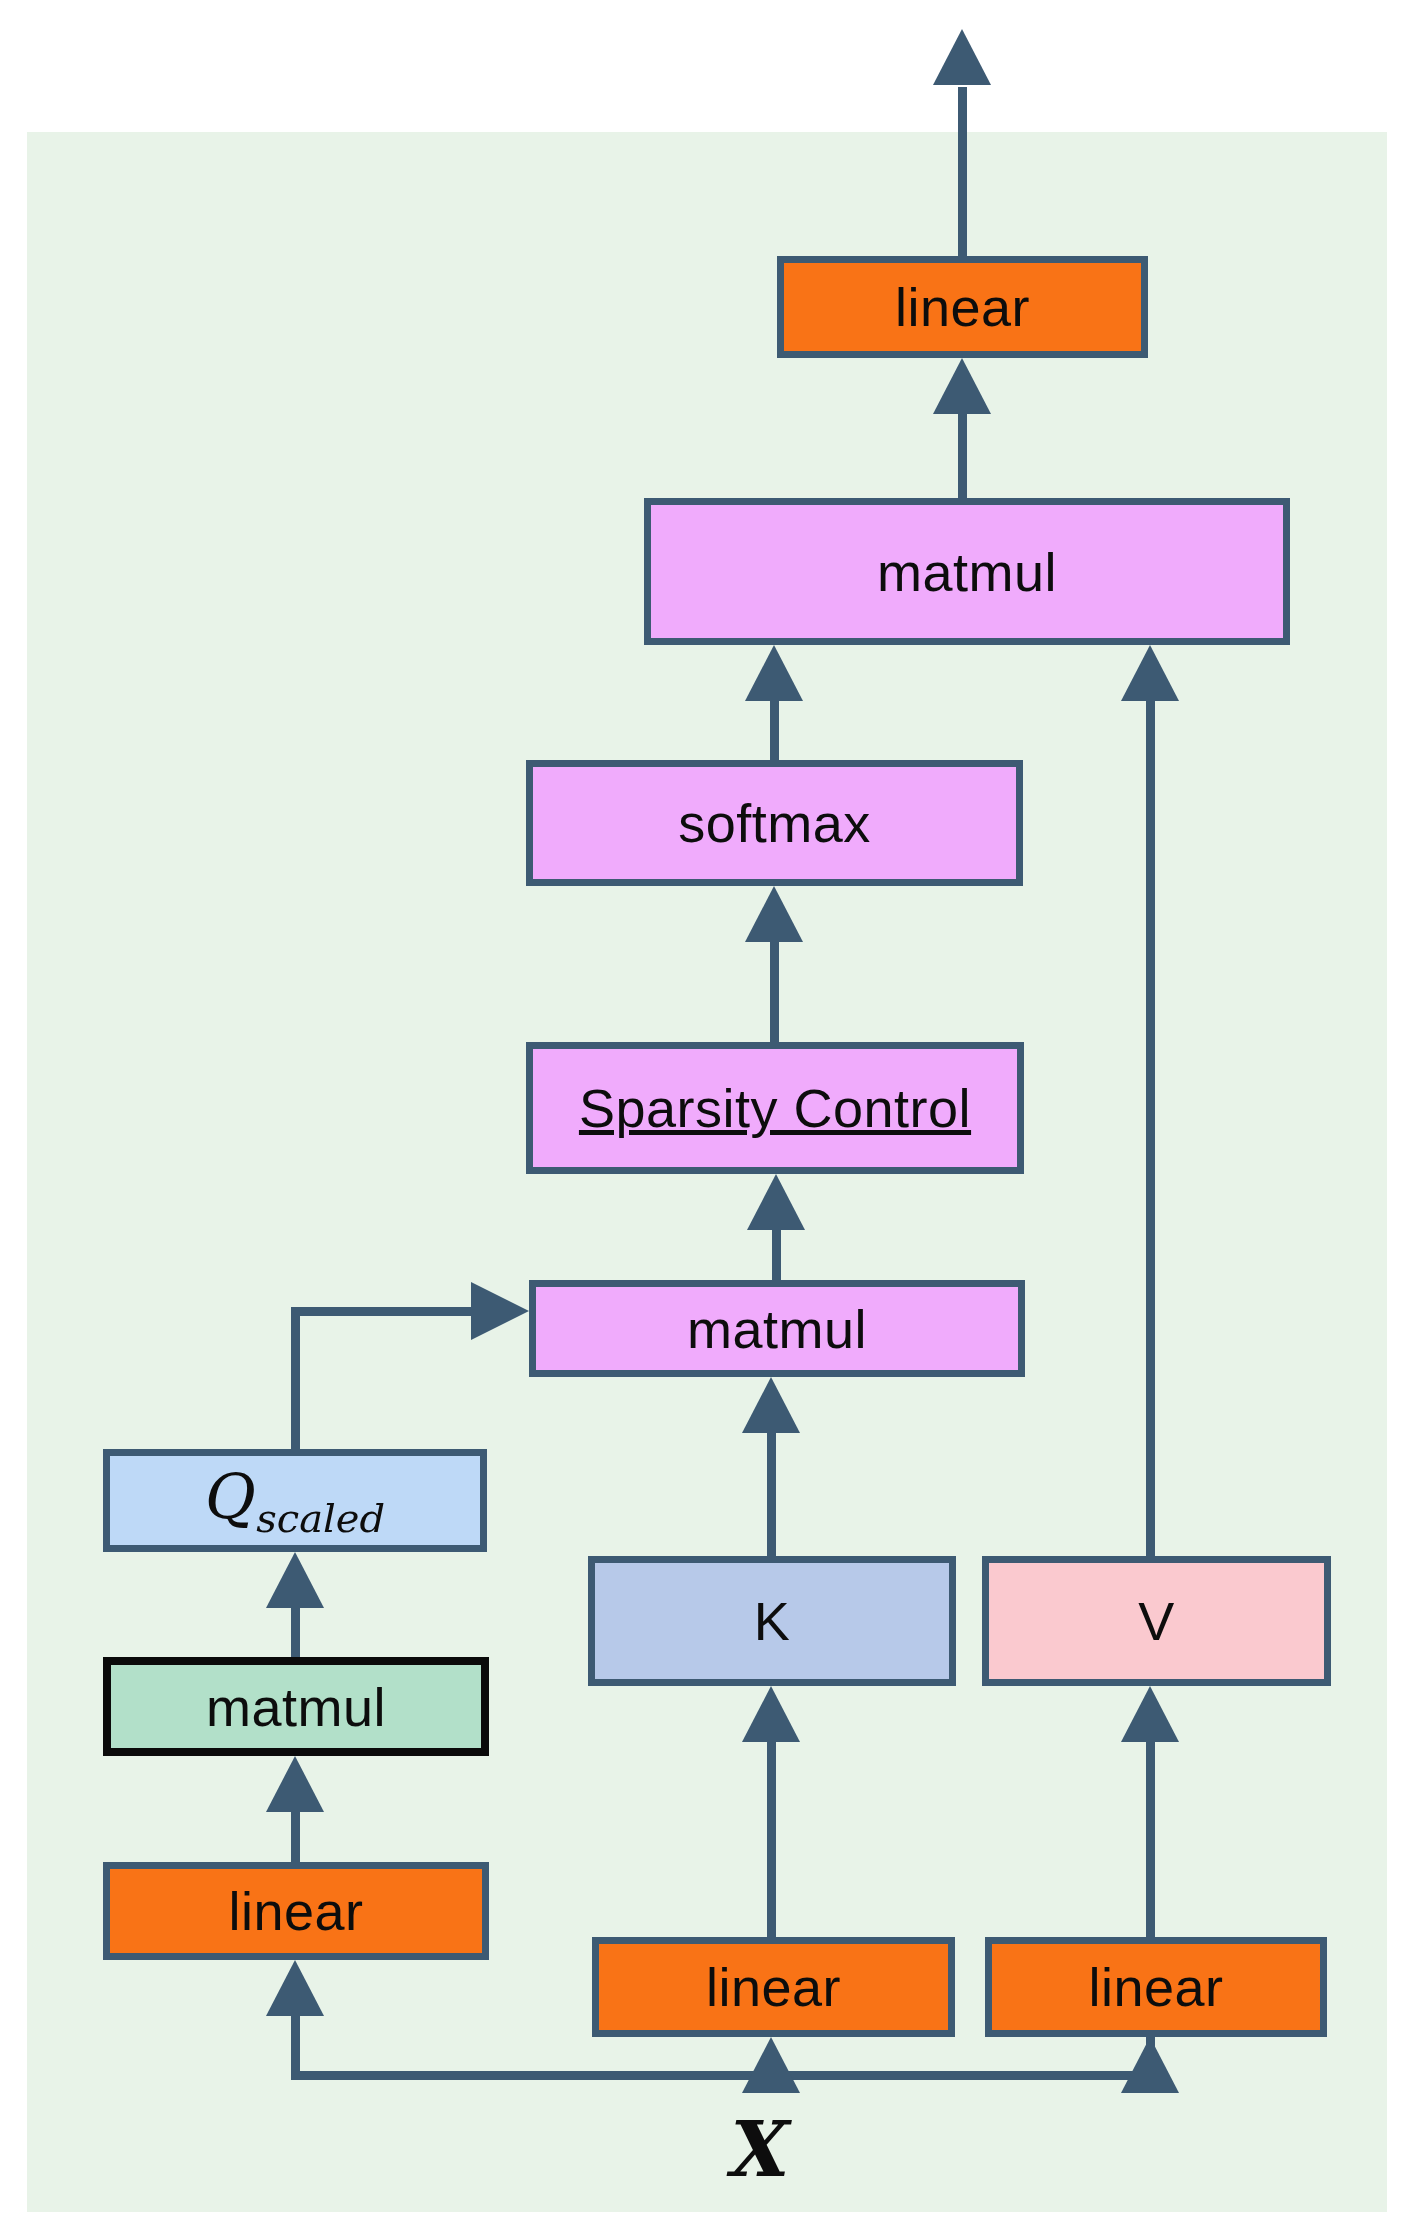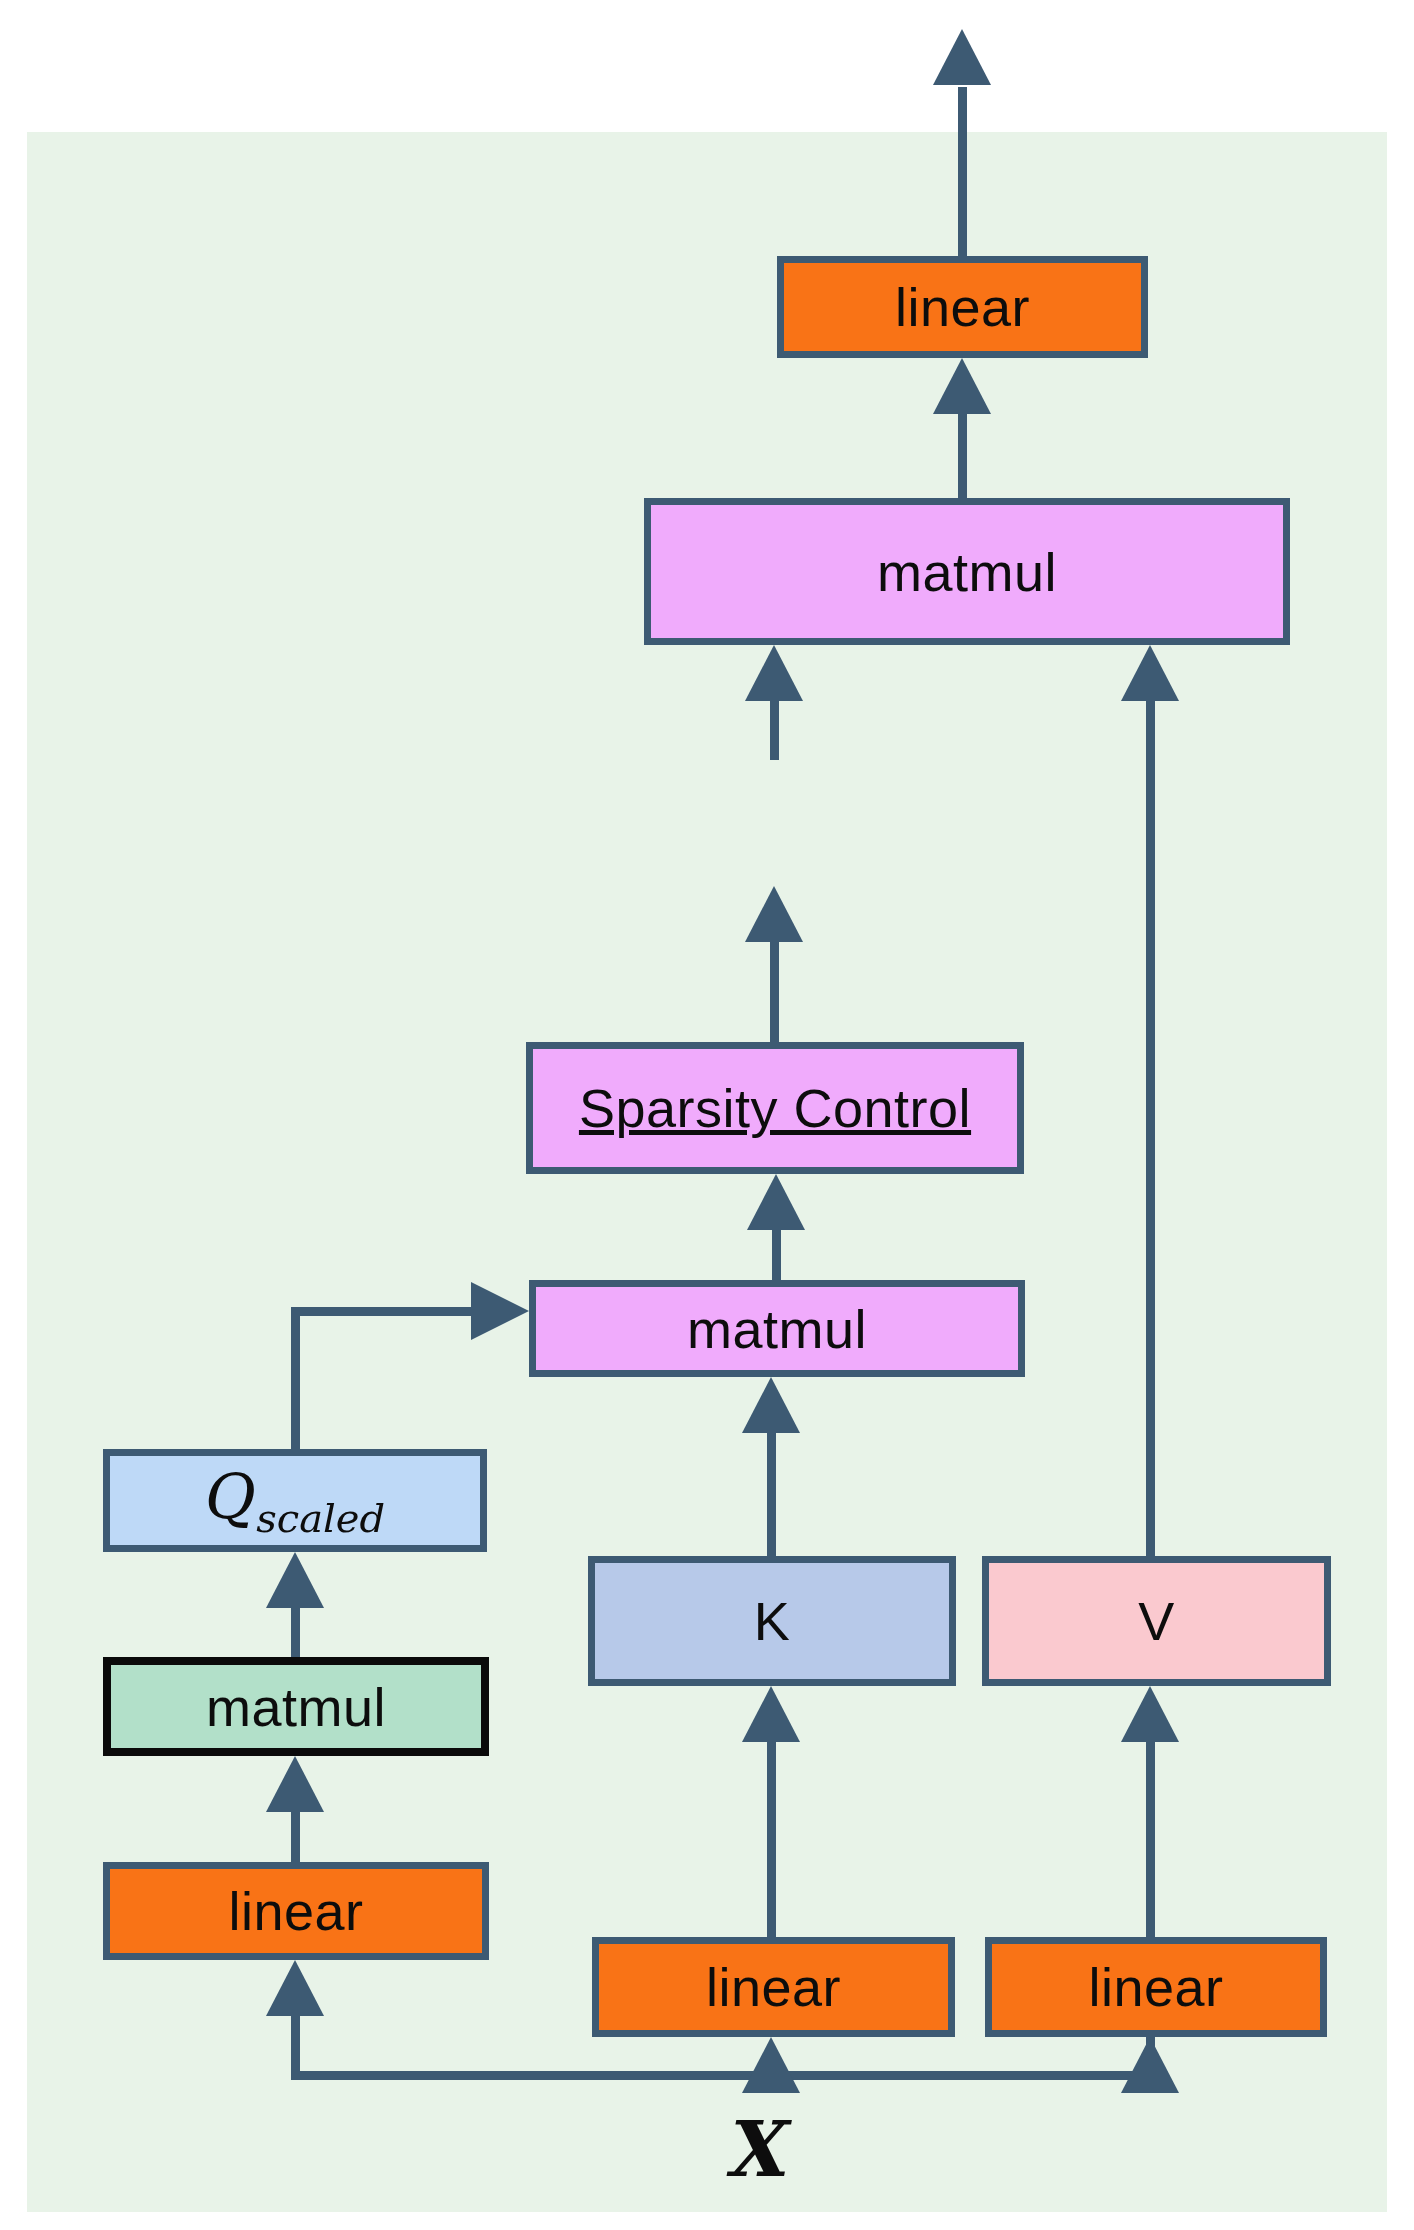--- a/index.html
+++ b/index.html
@@ -109,20 +109,23 @@
   <div class="head-up" style="left:1121px;top:2037px;"></div>
 
   <div class="box fill-linear" style="left:777px;top:256px;width:371px;height:102px;">
     <span>linear</span>
   </div>
 
   <div class="box fill-op" style="left:644px;top:498px;width:646px;height:147px;">
     <span>matmul</span>
   </div>
 
+  <div class="box fill-op" style="left:526px;top:760px;width:497px;height:126px;">
+    <span>softmax</span>
+  </div>
 
   <div class="box fill-op" style="left:526px;top:1042px;width:498px;height:132px;text-decoration:underline;">
     <span>Sparsity Control</span>
   </div>
 
   <div class="box fill-op" style="left:529px;top:1280px;width:496px;height:97px;">
     <span>matmul</span>
   </div>
 
   <div class="box fill-q" style="left:103px;top:1449px;width:384px;height:103px;">

